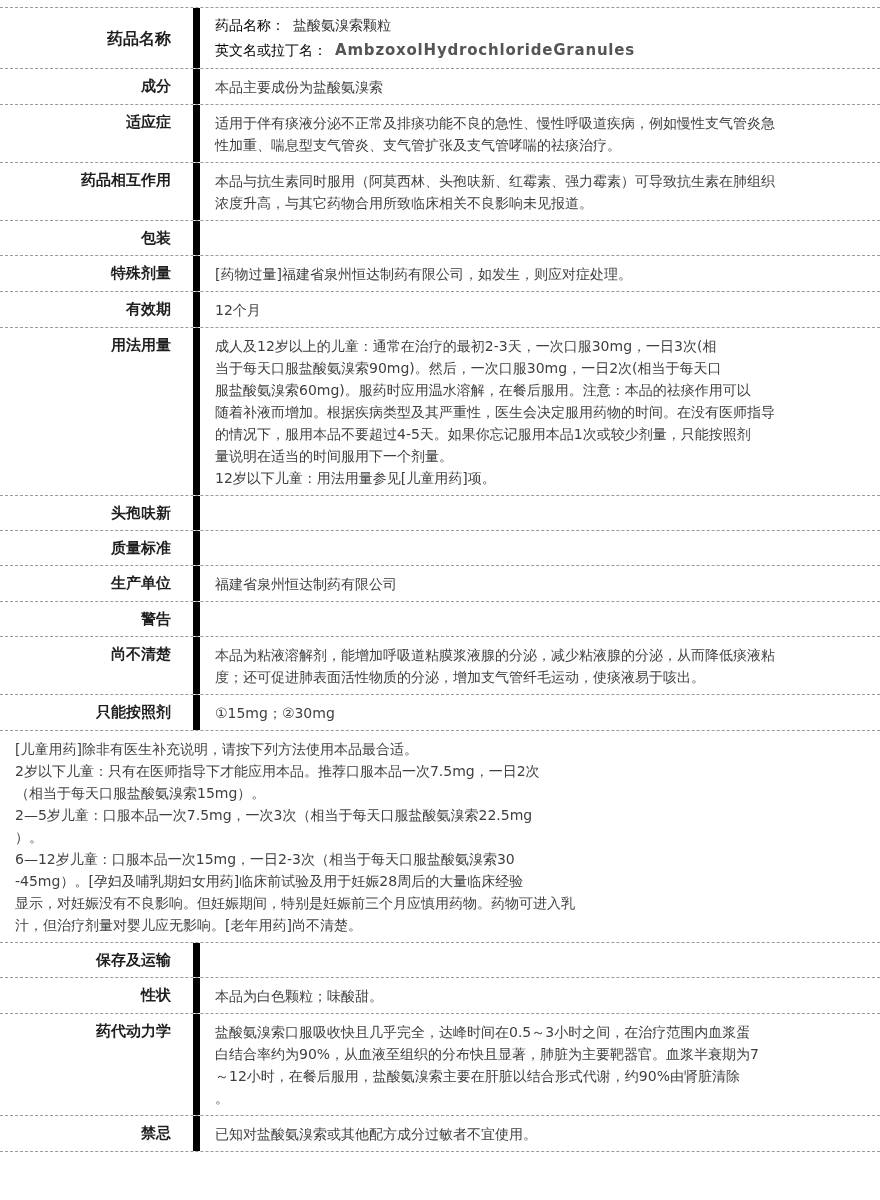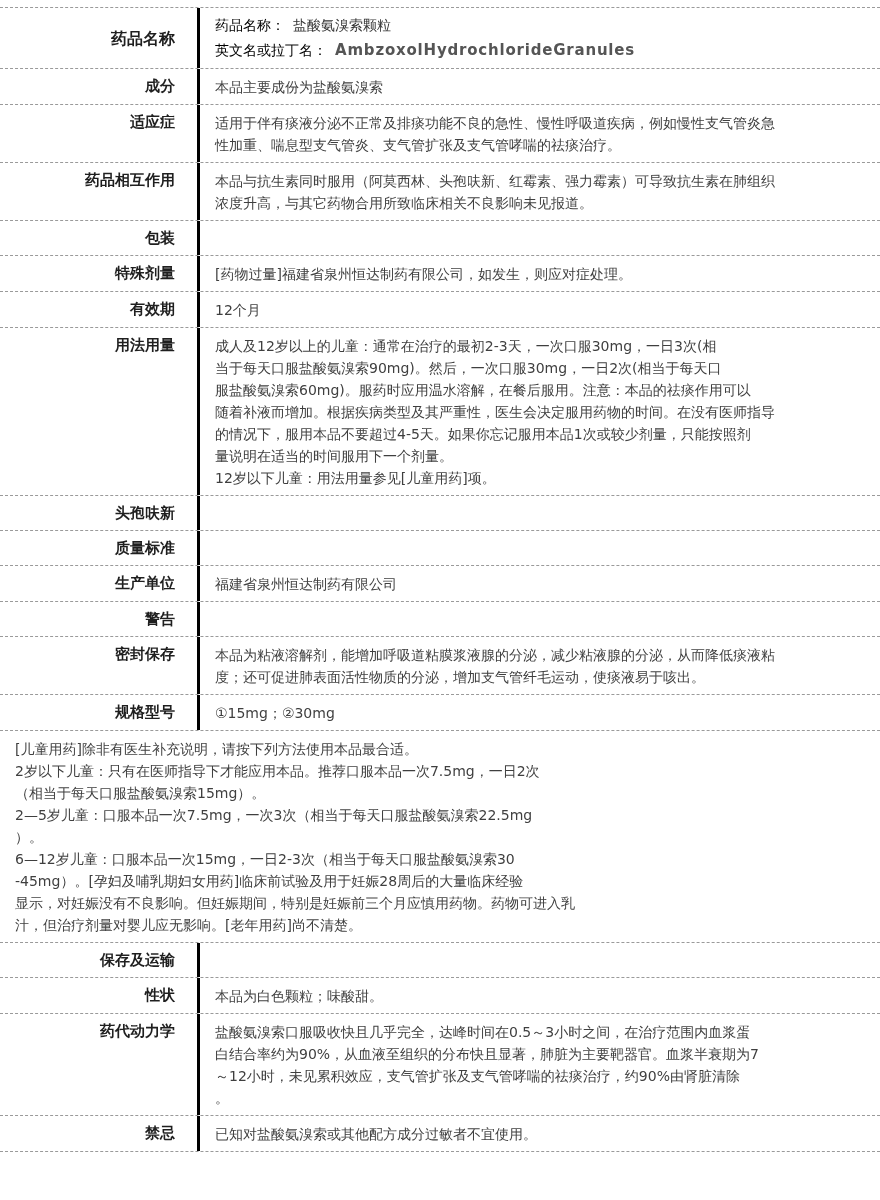--- a/index.html
+++ b/index.html
@@ -23,21 +23,21 @@
   .row {
     display: flex;
     border-bottom: 1px dashed #9a9a9a;
     min-height: 32px;
     box-sizing: border-box;
   }
   .label-cell {
     flex: 0 0 200px;
     width: 200px;
     box-sizing: border-box;
-    border-right: 3px solid #000000;
+    border-right: 7px solid #000000;
     text-align: right;
     padding: 7px 22px 6px 8px;
     font-size: 15px;
     font-weight: bold;
     color: #1f1f1f;
     line-height: 21px;
   }
   .content-cell {
     flex: 1 1 auto;
     box-sizing: border-box;
@@ -159,27 +159,27 @@
       <div class="label-cell">生产单位</div>
       <div class="content-cell">福建省泉州恒达制药有限公司</div>
     </div>
 
     <div class="row">
       <div class="label-cell">警告</div>
       <div class="content-cell"></div>
     </div>
 
     <div class="row">
-      <div class="label-cell">密封保存</div>
+      <div class="label-cell">尚不清楚</div>
       <div class="content-cell">本品为粘液溶解剂，能增加呼吸道粘膜浆液腺的分泌，减少粘液腺的分泌，从而降低痰液粘
 度；还可促进肺表面活性物质的分泌，增加支气管纤毛运动，使痰液易于咳出。</div>
     </div>
 
     <div class="row">
-      <div class="label-cell">规格型号</div>
+      <div class="label-cell">只能按照剂</div>
       <div class="content-cell">①15mg；②30mg</div>
     </div>
 
     <div class="row">
       <div class="content-cell">[儿童用药]除非有医生补充说明，请按下列方法使用本品最合适。
 2岁以下儿童：只有在医师指导下才能应用本品。推荐口服本品一次7.5mg，一日2次
 （相当于每天口服盐酸氨溴索15mg）。
 2—5岁儿童：口服本品一次7.5mg，一次3次（相当于每天口服盐酸氨溴索22.5mg
 ）。
 6—12岁儿童：口服本品一次15mg，一日2-3次（相当于每天口服盐酸氨溴索30
@@ -194,21 +194,21 @@
 
     <div class="row">
       <div class="label-cell">性状</div>
       <div class="content-cell">本品为白色颗粒；味酸甜。</div>
     </div>
 
     <div class="row">
       <div class="label-cell">药代动力学</div>
       <div class="content-cell">盐酸氨溴索口服吸收快且几乎完全，达峰时间在0.5～3小时之间，在治疗范围内血浆蛋
 白结合率约为90%，从血液至组织的分布快且显著，肺脏为主要靶器官。血浆半衰期为7
-～12小时，未见累积效应，支气管扩张及支气管哮喘的祛痰治疗，约90%由肾脏清除
+～12小时，在餐后服用，盐酸氨溴索主要在肝脏以结合形式代谢，约90%由肾脏清除
 。</div>
     </div>
 
     <div class="row">
       <div class="label-cell">禁忌</div>
       <div class="content-cell">已知对盐酸氨溴索或其他配方成分过敏者不宜使用。</div>
     </div>
 
   </div>
 </div>

